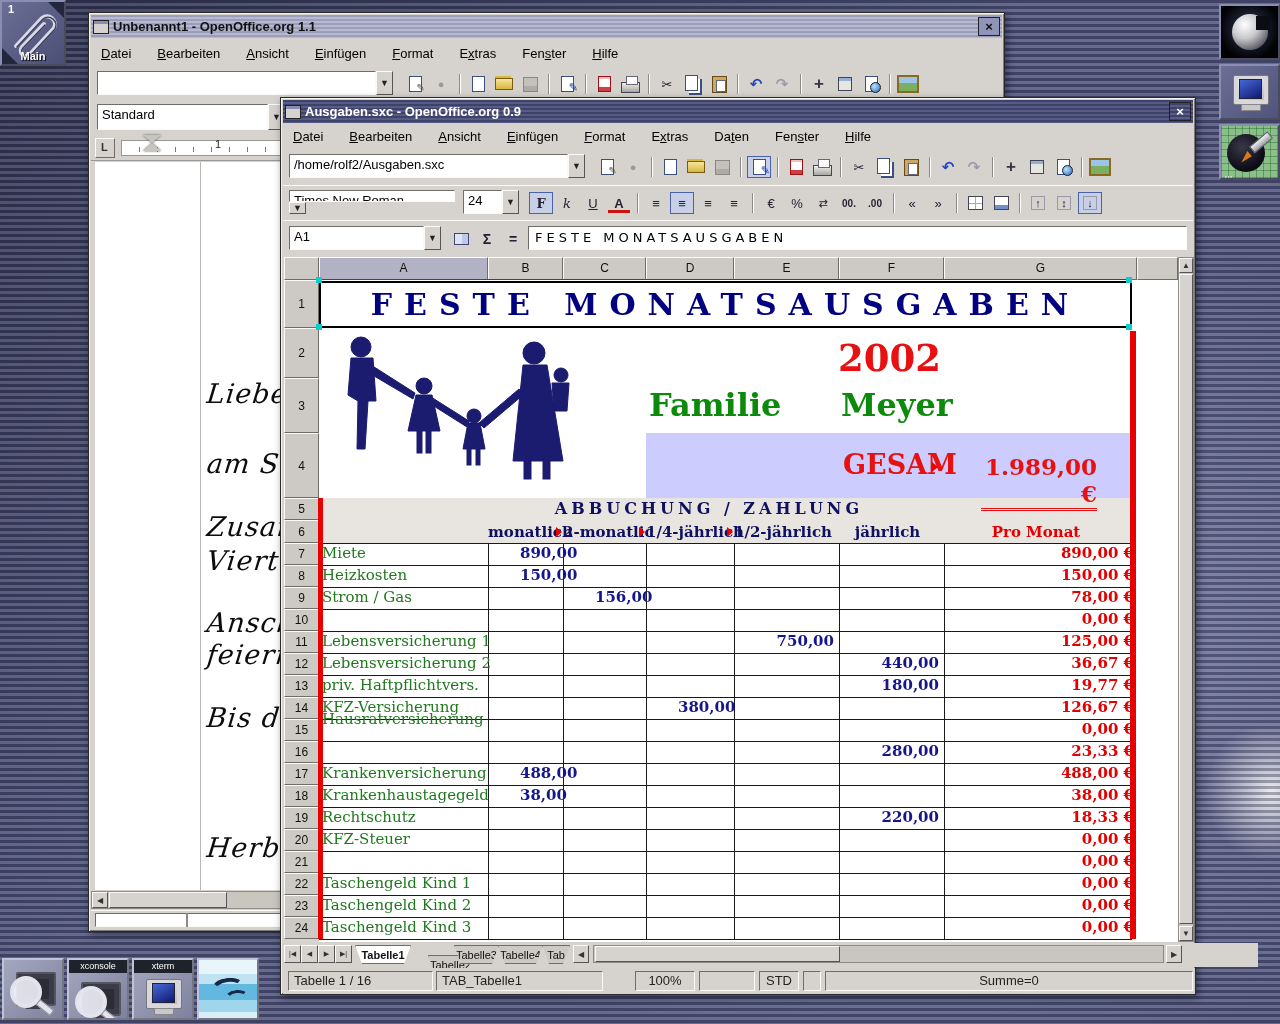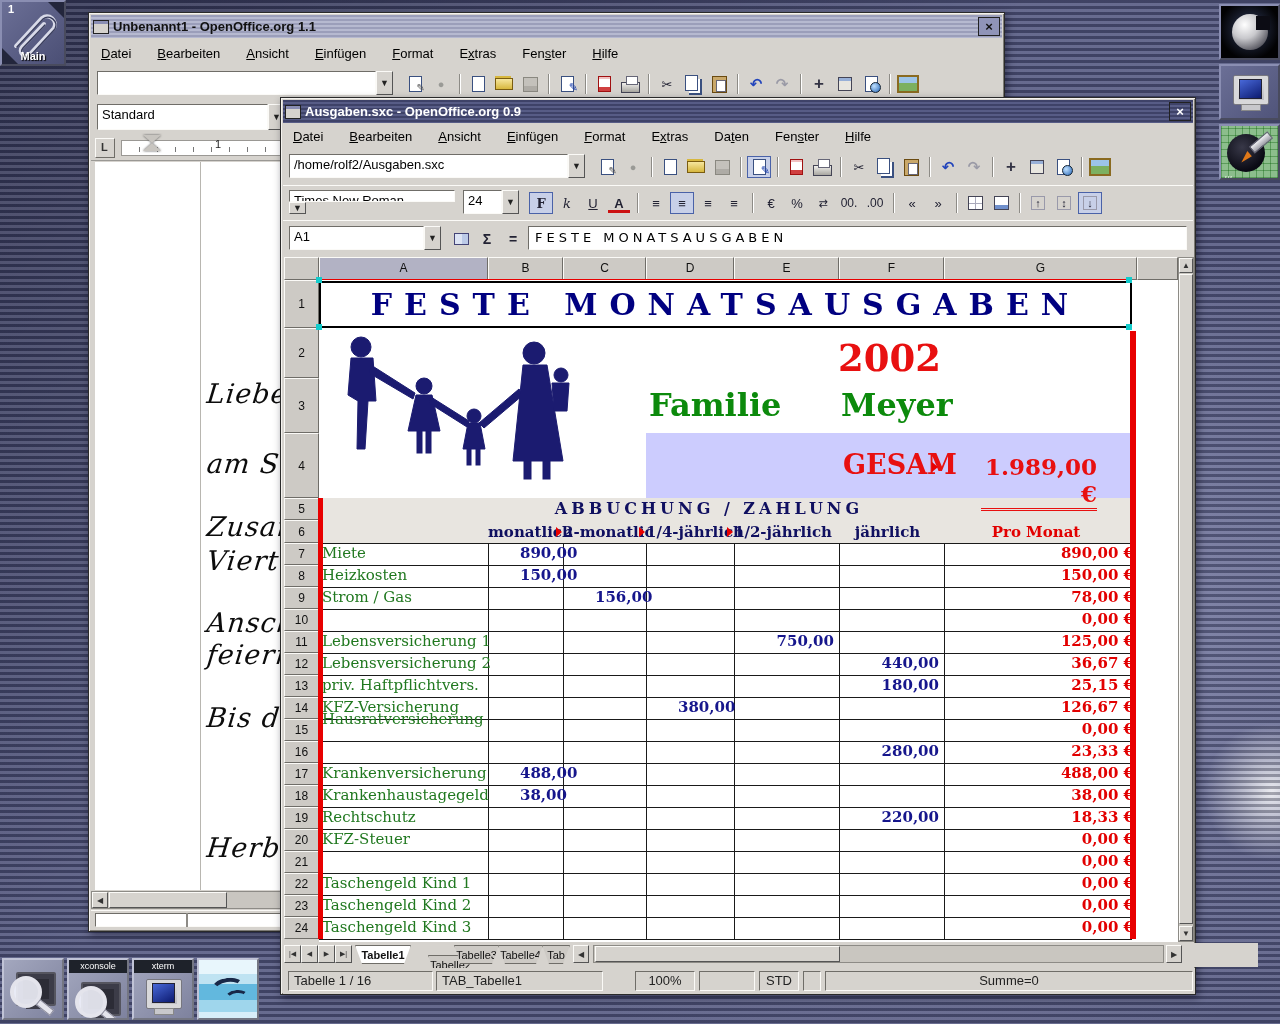--- a/index.html
+++ b/index.html
@@ -81,21 +81,21 @@
         background:linear-gradient(180deg,#9cc4e8 45%,#7cb060 45%); }
   .I-bold-button { font-family:"DejaVu Serif",serif; font-weight:bold; }
   .I-italic-button { font-family:"DejaVu Serif",serif; font-style:italic; }
   .I-underline-button { text-decoration:underline; }
   .I-font-color-button { font-weight:bold; box-shadow:inset 0 -5px 0 -2px #cc1111; }
   .I-borders-button::before { content:""; width:13px; height:12px; border:1px solid #445;
         background:linear-gradient(#aab,#aab) center/100% 1px no-repeat, linear-gradient(#aab,#aab) center/1px 100% no-repeat, #fff; }
   .I-background-color-button::before { content:""; width:13px; height:12px; border:1px solid #445;
         background:#fff; box-shadow:inset 0 -4px 0 #7090cc; }
   .I-exchange-format-button { font-size:11px; }
-  .I-add-decimal-button,.I-remove-decimal-button { font-size:12px; font-weight:normal; }
+  .I-add-decimal-button,.I-remove-decimal-button { font-size:10px; font-weight:bold; }
   .I-valign-top-button,.I-valign-center-button,.I-valign-bottom-button { font-size:11px; }
   .I-valign-top-button::before,.I-valign-center-button::before,.I-valign-bottom-button::before {
         content:""; position:absolute; inset:3px 4px; border:1px solid #99a; }
   .I-sheet-area-icon::before { content:""; width:13px; height:10px; border:1px solid #447;
         background:linear-gradient(90deg,#dde4f4 50%,#bccae8 50%); }
   .I-sum-icon,.I-equals-icon { font-weight:bold; font-size:14px; }
 
   
   #writer { left:88px; top:12px; width:917px; height:920px; }
   #writer .menubar { top:27px; height:26px; }
@@ -593,21 +593,21 @@
       <div class="cell gval" style="left: 663px; top: 489px; width: 192px;">78,00 €</div>
       <div class="cell gval" style="left: 663px; top: 511px; width: 192px;">0,00 €</div>
       <div class="cell lbl" style="left: 38px; top: 533px; width: 168px;">Lebensversicherung 1</div>
       <div class="cell val" style="left: 453px; top: 533px; width: 104px;">750,00</div>
       <div class="cell gval" style="left: 663px; top: 533px; width: 192px;">125,00 €</div>
       <div class="cell lbl" style="left: 38px; top: 555px; width: 168px;">Lebensversicherung 2</div>
       <div class="cell val" style="left: 558px; top: 555px; width: 104px;">440,00</div>
       <div class="cell gval" style="left: 663px; top: 555px; width: 192px;">36,67 €</div>
       <div class="cell lbl" style="left: 38px; top: 577px; width: 168px;">priv. Haftpflichtvers.</div>
       <div class="cell val" style="left: 558px; top: 577px; width: 104px;">180,00</div>
-      <div class="cell gval" style="left: 663px; top: 577px; width: 192px;">25,15 €</div>
+      <div class="cell gval" style="left: 663px; top: 577px; width: 192px;">19,77 €</div>
       <div class="cell lbl" style="left: 38px; top: 599px; width: 168px;">KFZ-Versicherung</div>
       <div class="cell val" style="left: 365px; top: 599px; width: 87px;">380,00</div>
       <div class="cell gval" style="left: 663px; top: 599px; width: 192px;">126,67 €</div>
       <div class="cell gval" style="left: 663px; top: 621px; width: 192px;">0,00 €</div>
       <div class="cell lbl" style="left: 38px; top: 611px; width: 148px;">Hausratversicherung</div>
       <div class="cell val" style="left: 558px; top: 643px; width: 104px;">280,00</div>
       <div class="cell gval" style="left: 663px; top: 643px; width: 192px;">23,33 €</div>
       <div class="cell lbl" style="left: 38px; top: 665px; width: 168px;">Krankenversicherung</div>
       <div class="cell val" style="left: 207px; top: 665px; width: 74px;">488,00</div>
       <div class="cell gval" style="left: 663px; top: 665px; width: 192px;">488,00 €</div>

